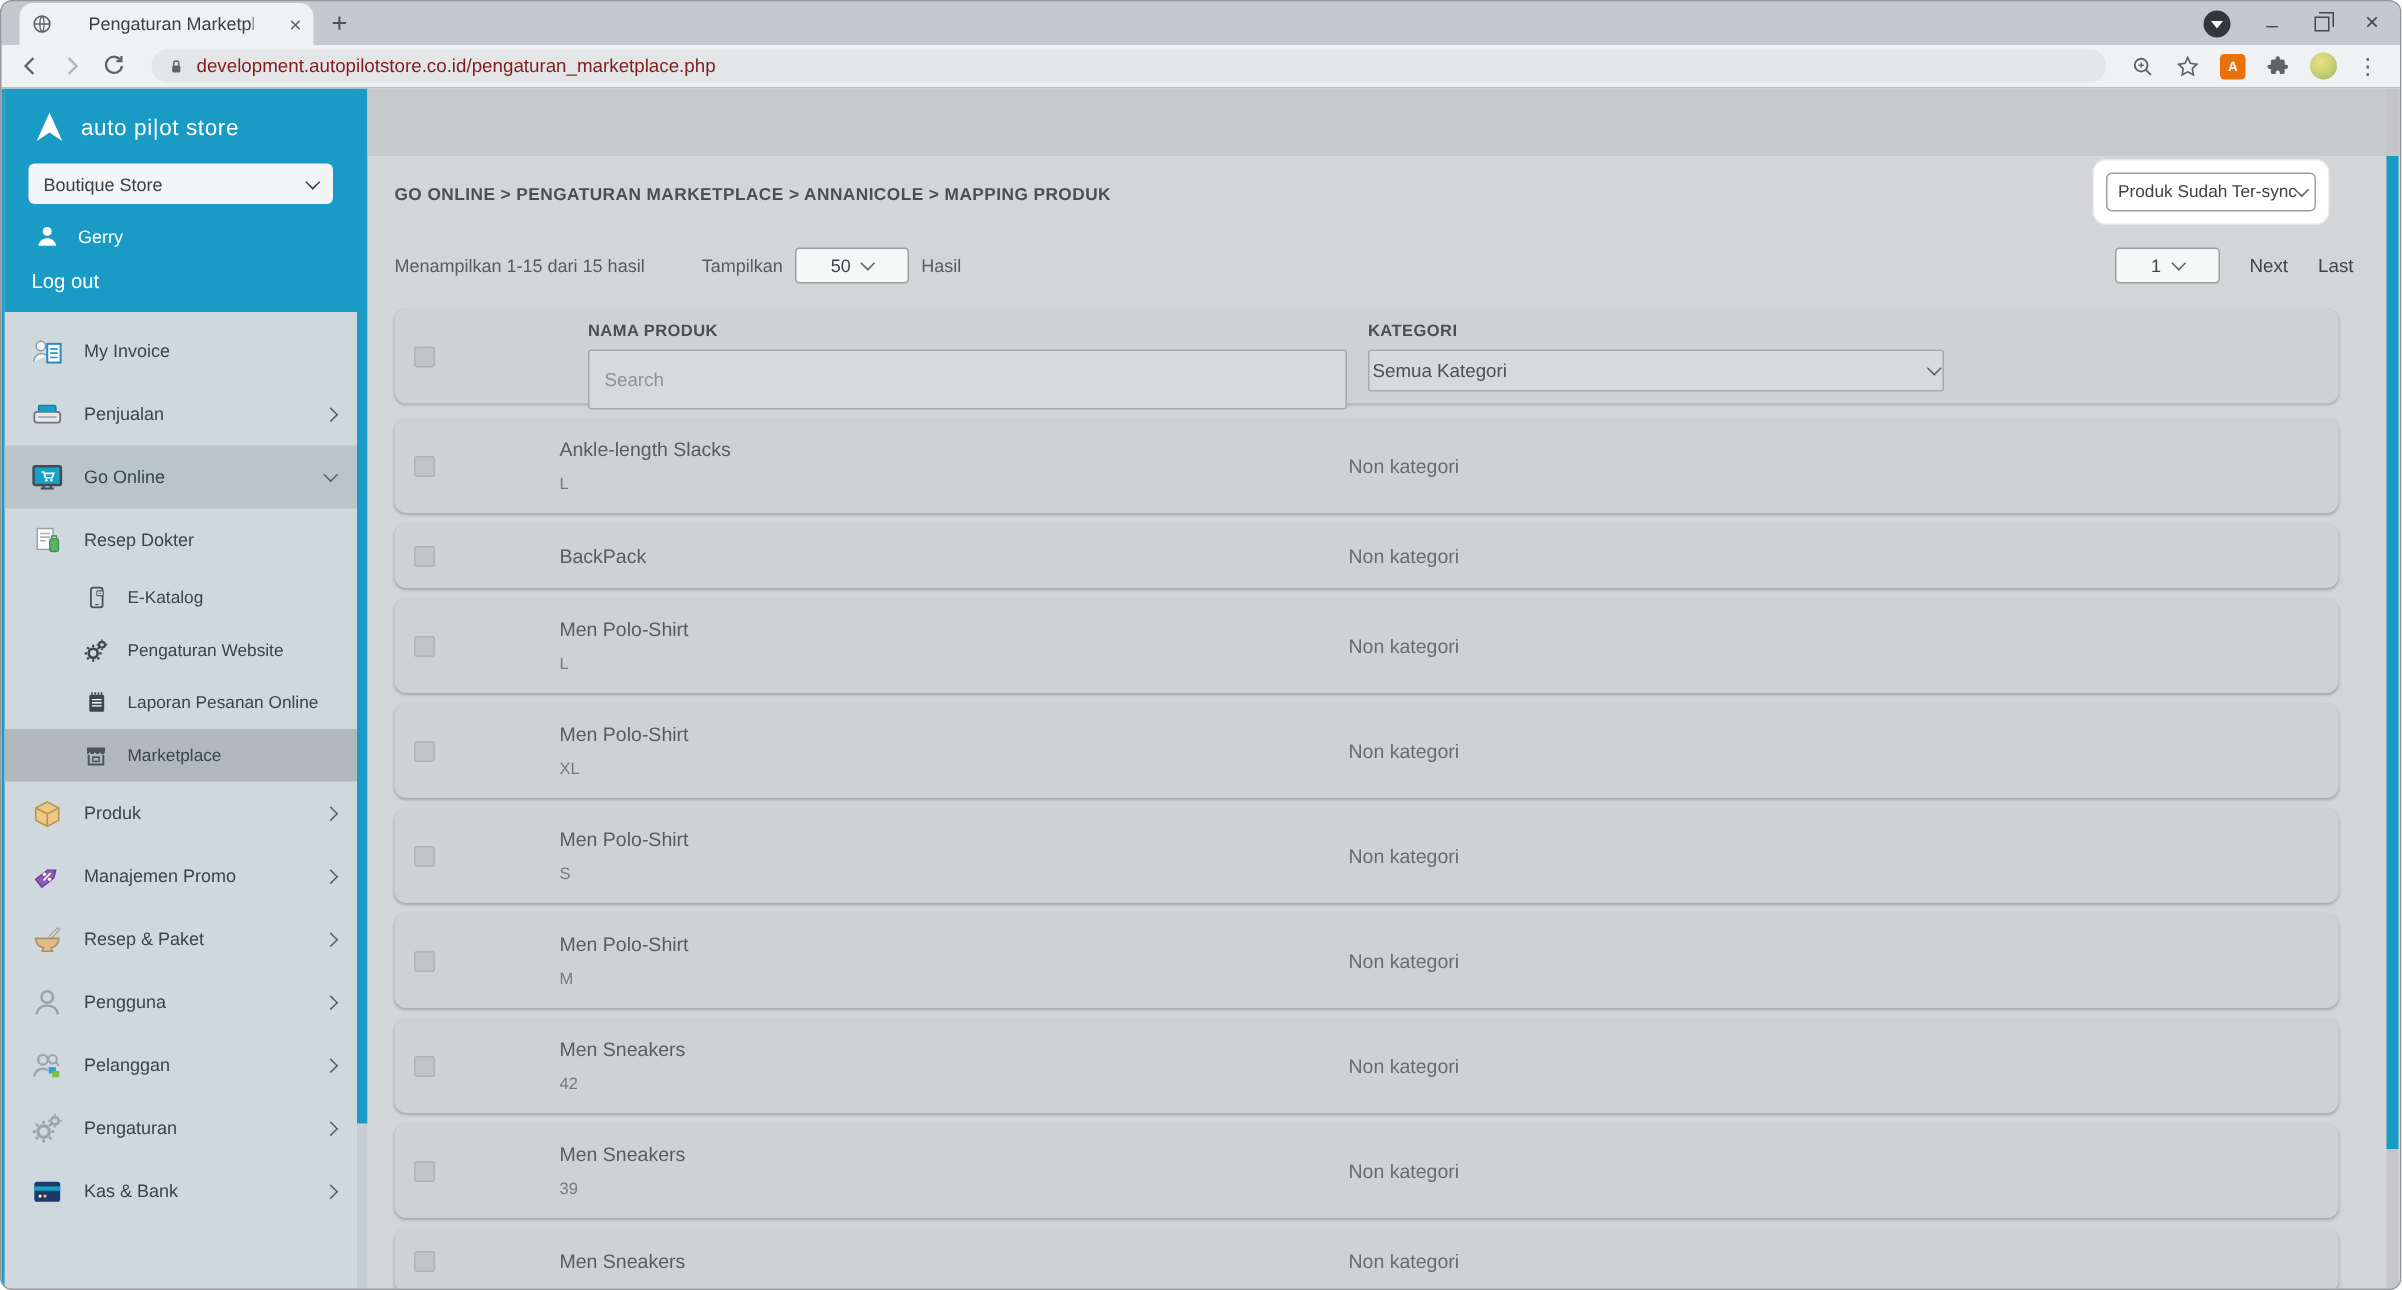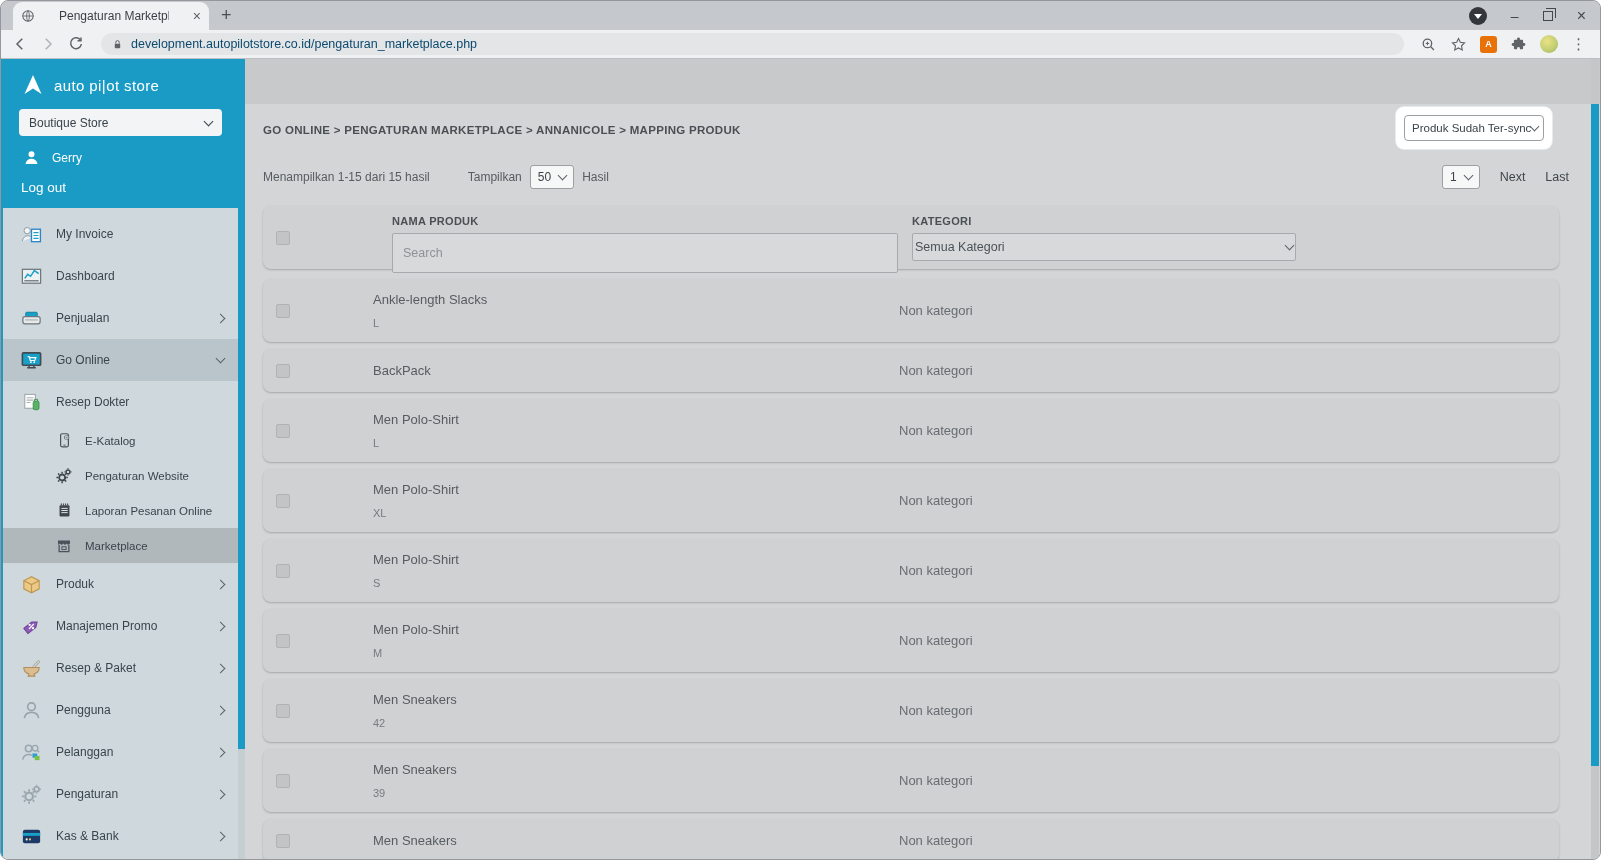--- a/index.html
+++ b/index.html
@@ -16,21 +16,21 @@
   .newtab{ font-size:18px; color:#4c5055; margin:0 0 4px 12px;}
   .win-controls{ position:absolute; right:14px; top:0; height:29px; display:flex; align-items:center; gap:24px;}
   .upd-circle{ width:18px; height:18px; border-radius:50%; background:#33373b; display:flex; align-items:center; justify-content:center;}
   .upd-circle .tri{ width:0; height:0; border-left:4px solid transparent; border-right:4px solid transparent; border-top:5px solid #fff; margin-top:2px;}
   .wc{ color:#44484d; font-size:14px; line-height:1;}
   .wc-restore{ width:10px; height:10px; border:1.4px solid #44484d; position:relative; background:#c5c8cc;}
   .wc-restore:before{ content:""; position:absolute; left:2px; top:-4px; width:9px; height:9px; border:1.4px solid #44484d; border-left:none; border-bottom:none;}
   .toolbar{ height:29px; background:#f0f1f2; display:flex; align-items:center; padding:0 10px; gap:10px; flex:none; border-bottom:1px solid #bcbec1;}
   .navic{ width:18px; height:18px; flex:none;}
   .omnibox{ flex:1; height:22px; background:#e3e5e7; border-radius:11px; display:flex; align-items:center; padding:0 10px; gap:7px; margin:0 6px;}
-  .url{ font-size:12.5px; color:#0c4a6e;}
+  .url{ font-size:12.5px; color:#7f1d1d;}
   .tb-icons{ display:flex; align-items:center; gap:13px; padding-right:4px;}
   .ext-bag{ width:17px; height:17px; background:#e8710a; border-radius:3px; color:#fff; font-size:9px; font-weight:bold; display:flex; align-items:center; justify-content:center;}
   .avatar{ width:18px; height:18px; border-radius:50%; background:radial-gradient(circle at 40% 35%, #ece284, #c3cf74 55%, #97b05e);}
   .dots{ font-size:15px; color:#5f6368;}
 
   
   .app{ flex:1; display:flex; overflow:hidden; position:relative;}
 
   
   .sidebar{ width:237px; flex:none; display:flex; flex-direction:column; background:#cfd9dd; border-left:2px solid #1a9bc5;}
@@ -57,21 +57,21 @@
   
   .content{ flex:1; position:relative; background:#d4d5d6; overflow:hidden;}
   .top-strip{ height:45px; background:#c8c9cb;}
   .crumb-row{ margin:16px 0 0 18px;}
   .crumb{ font-size:11.5px; font-weight:bold; color:#4a4f54; letter-spacing:.3px;}
   .sync-wrap{ position:absolute; top:48px; right:48px; background:#fff; border-radius:8px; padding:8px; box-shadow:0 0 0 1px #e9eaeb;}
   .sync-sel{ width:140px; height:26px; border:1px solid #9aa0a4; border-radius:4px; background:#fff; display:flex; align-items:center; justify-content:space-between; padding:0 7px; font-size:11.5px; color:#3c4449; white-space:nowrap; overflow:hidden;}
   .ctrl-row{ display:flex; align-items:center; margin:27px 31px 0 18px;}
   .results{ font-size:12px; color:#565c61;}
   .show-grp{ display:flex; align-items:center; gap:8px; margin-left:38px; font-size:12px; color:#565c61;}
-  .mini-sel{ height:24px; border:1px solid #9aa0a4; border-radius:3px; background:#f6f7f7; display:flex; align-items:center; gap:8px; padding:0 7px; font-size:12px; color:#3c4449;}
+  .mini-sel{ height:24px; border:1px solid #9aa0a4; border-radius:3px; background:#f6f7f7; display:flex; align-items:center; gap:8px; padding:0 23px; font-size:12px; color:#3c4449;}
   .pager{ margin-left:auto; display:flex; align-items:center; gap:20px; font-size:12.5px; color:#3f464b;}
 
   .cards{ margin:17px 41px 0 18px;}
   .card{ background:#d0d1d2; border-radius:8px; box-shadow:0 1px 2px rgba(0,0,0,.22); position:relative; margin-bottom:7px;}
   .hdr-card{ height:63px; margin-bottom:10px;}
   .cbx{ position:absolute; left:13px; top:50%; margin-top:-7px; width:14px; height:14px; background:#c2c4c5; border:1px solid #b0b2b3; border-radius:2px;}
   .col-name{ position:absolute; left:110px; top:9px;margin-left:19px;}
   .col-cat{ position:absolute; left:649px; top:9px;}
   .col-h{ font-size:11px; font-weight:bold; color:#4a4f54; letter-spacing:.3px;}
   .search-in{ margin-top:6px; width:506px; height:40px; background:#d8d9da; border:1px solid #a7aaac; border-radius:2px; padding:0 10px; font-size:12.5px; color:#3c4449; font-family:"Liberation Sans",sans-serif; outline:none;}
@@ -177,30 +177,20 @@
                 <path d="M2.5 19c.3-3.6 2.7-5.7 5.5-5.7 1.5 0 2.9.6 3.9 1.7" fill="#f2f5f6" stroke="#8a98a0"></path>
                 <rect x="12" y="6.5" width="9.3" height="13" fill="#fdfdfd" stroke="#2e86c8" stroke-width="1.4"></rect>
                 <path d="M14 10h5.3M14 13h5.3M14 16h5.3" stroke="#18a0c8" stroke-width="1.2"></path>
               </svg>
             </span>
             <span class="m-lbl">My Invoice</span>
           </li>
           <li class="m-item">
             <span class="ic">
               <svg width="23" height="23" viewBox="0 0 24 24">
-                <rect x="2.5" y="4.5" width="19" height="14.5" fill="#eef1f2" stroke="#6d777d" stroke-width="1.3"></rect>
-                <path d="M5 14l3-4.2 3 2 4-6 4.5 3.2" fill="none" stroke="#18a0c8" stroke-width="1.6"></path>
-                <path d="M4.5 16.5h15" stroke="#59646b" stroke-width="1.2"></path>
-              </svg>
-            </span>
-            <span class="m-lbl">Dashboard</span>
-          </li>
-          <li class="m-item">
-            <span class="ic">
-              <svg width="23" height="23" viewBox="0 0 24 24">
                 <rect x="6" y="5.5" width="12" height="4.5" rx="1" fill="#18a0c8" stroke="#127e9f"></rect>
                 <rect x="3" y="10" width="18" height="7.5" rx="2" fill="#e7eaeb" stroke="#6d777d" stroke-width="1.3"></rect>
                 <path d="M5.5 13.5h13" stroke="#9aa2a7"></path>
               </svg>
             </span>
             <span class="m-lbl">Penjualan</span>
             <span class="chev-r"></span>
           </li>
           <li class="m-item open">
             <span class="ic">

